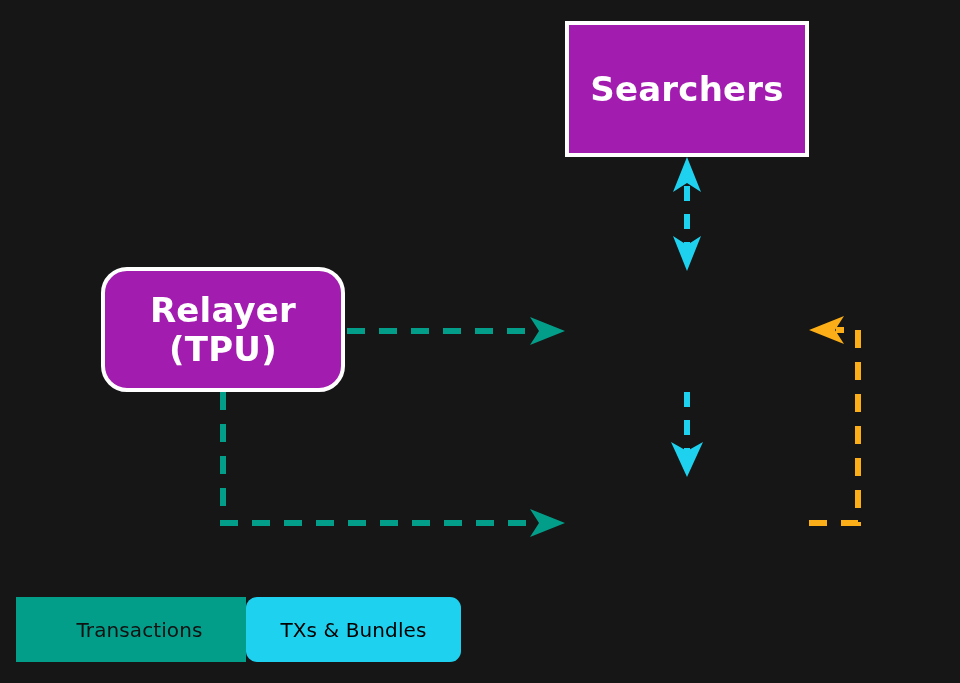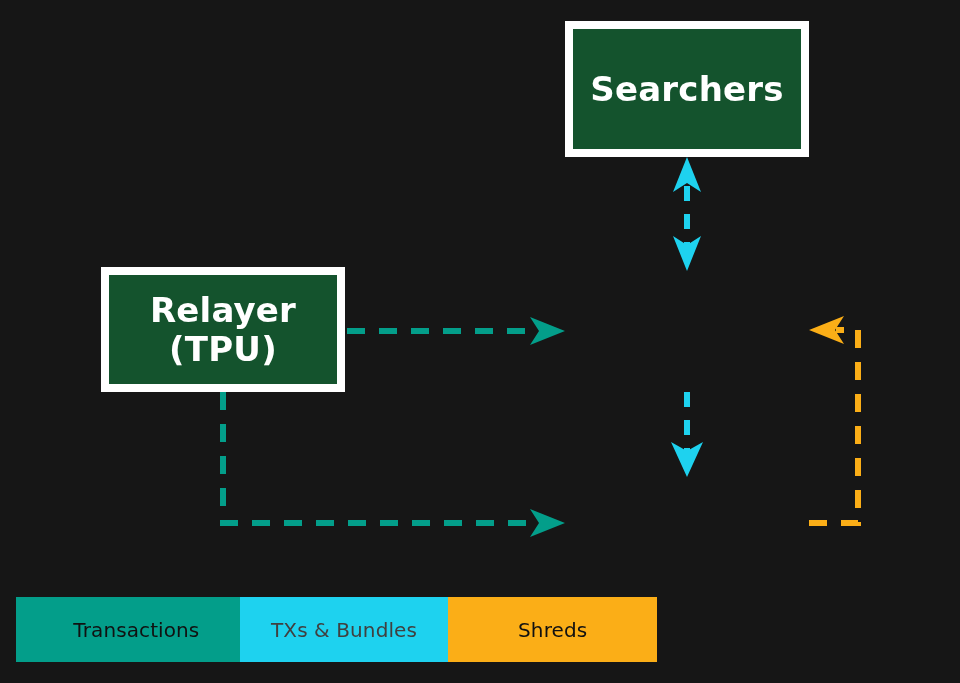--- a/index.html
+++ b/index.html
@@ -26,22 +26,22 @@
     left: 0;
     top: 0;
     width: 960px;
     height: 683px;
     pointer-events: none;
   }
 
   
   .node-box {
     position: absolute;
-    border: 8px solid #fca5a5;
-    background: #14532d;
+    border: 4px solid #fca5a5;
+    background: #a21caf;
     display: flex;
     align-items: center;
     justify-content: center;
     text-align: center;
     color: #ffffff;
     font-weight: bold;
     letter-spacing: 0.2px;
     line-height: 1.12;
     user-select: none;
   }
@@ -51,21 +51,21 @@
     white-space: pre-line;
     font-size: 34px;
     font-weight: bold;
     color: #ffffff;
   }
 
   #node-searchers {
     left: 565px; top: 21px; width: 244px; height: 136px;
   }
   #node-relayer {
-    left: 101px; top: 267px; width: 244px; height: 125px;
+    left: 101px; top: 267px; width: 244px; height: 125px; border-radius: 26px;
   }
   #node-block-engine {
     left: 565px; top: 271px; width: 244px; height: 121px;
   }
   #node-validator {
     left: 565px; top: 477px; width: 244px; height: 91px;
   }
 
   
   #legend {
@@ -140,21 +140,18 @@
     <span class="node-label">Relayer
 (TPU)</span>
   </div>
 
 
 
   <div id="legend">
     <div class="legend-seg" id="legend-seg-0" style="background: rgb(3, 158, 138); color: rgb(17, 17, 17);">
       <span>Transactions</span>
     </div>
-    <div class="legend-seg" id="legend-seg-1" style="background: rgb(30, 210, 239); color: #404040;">
+    <div class="legend-seg" id="legend-seg-1" style="background: rgb(30, 210, 239); color: #000000; border-radius: 11px;">
       <span>TXs &amp; Bundles</span>
-    </div>
-    <div class="legend-seg" id="legend-seg-2" style="background: rgb(251, 174, 23); color: rgb(17, 17, 17);">
-      <span>Shreds</span>
     </div>
   </div>
 
 </div>
 
 </body></html>

